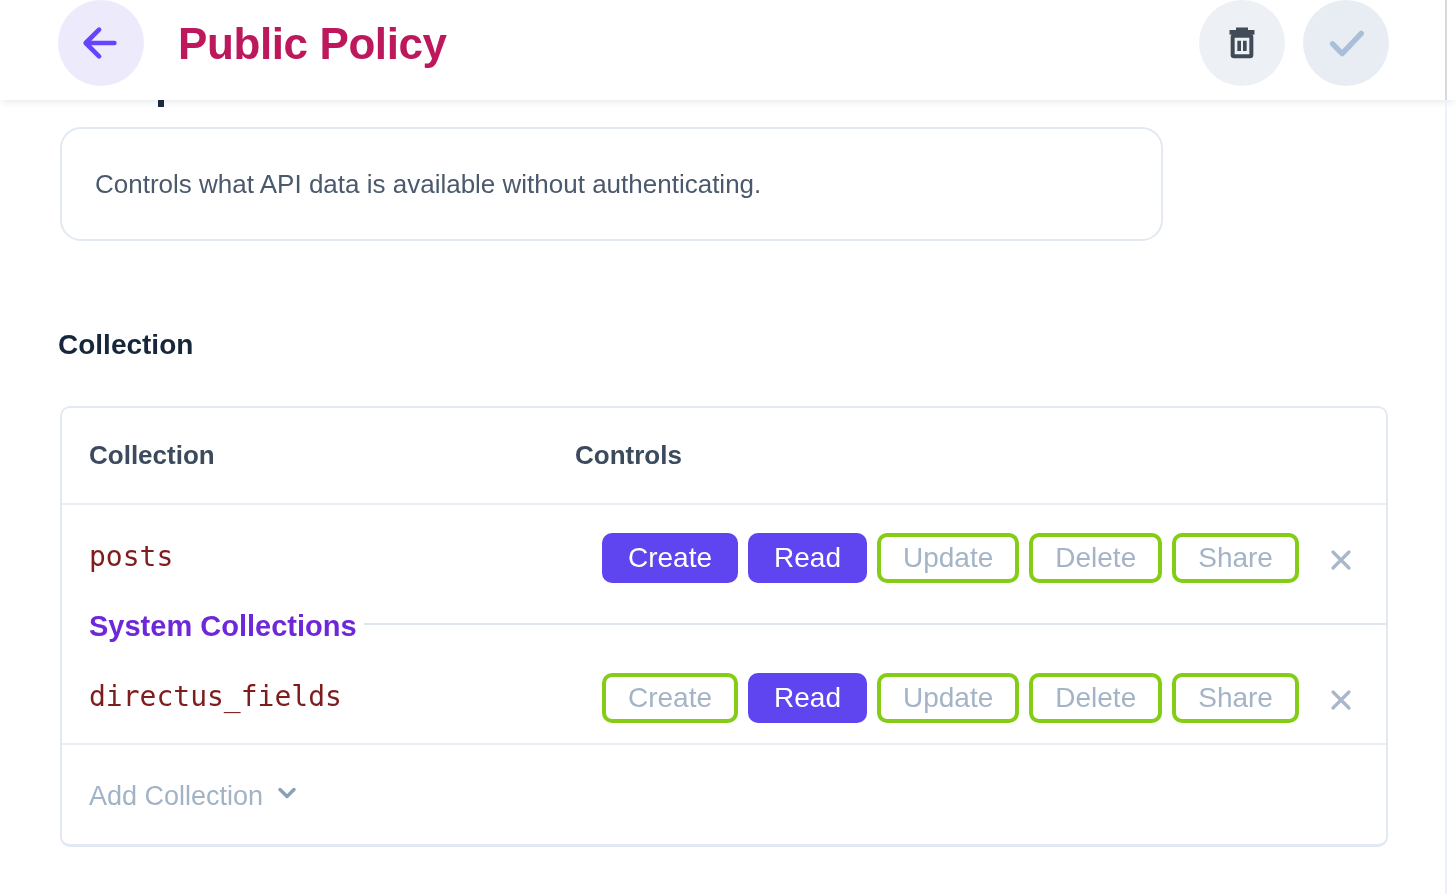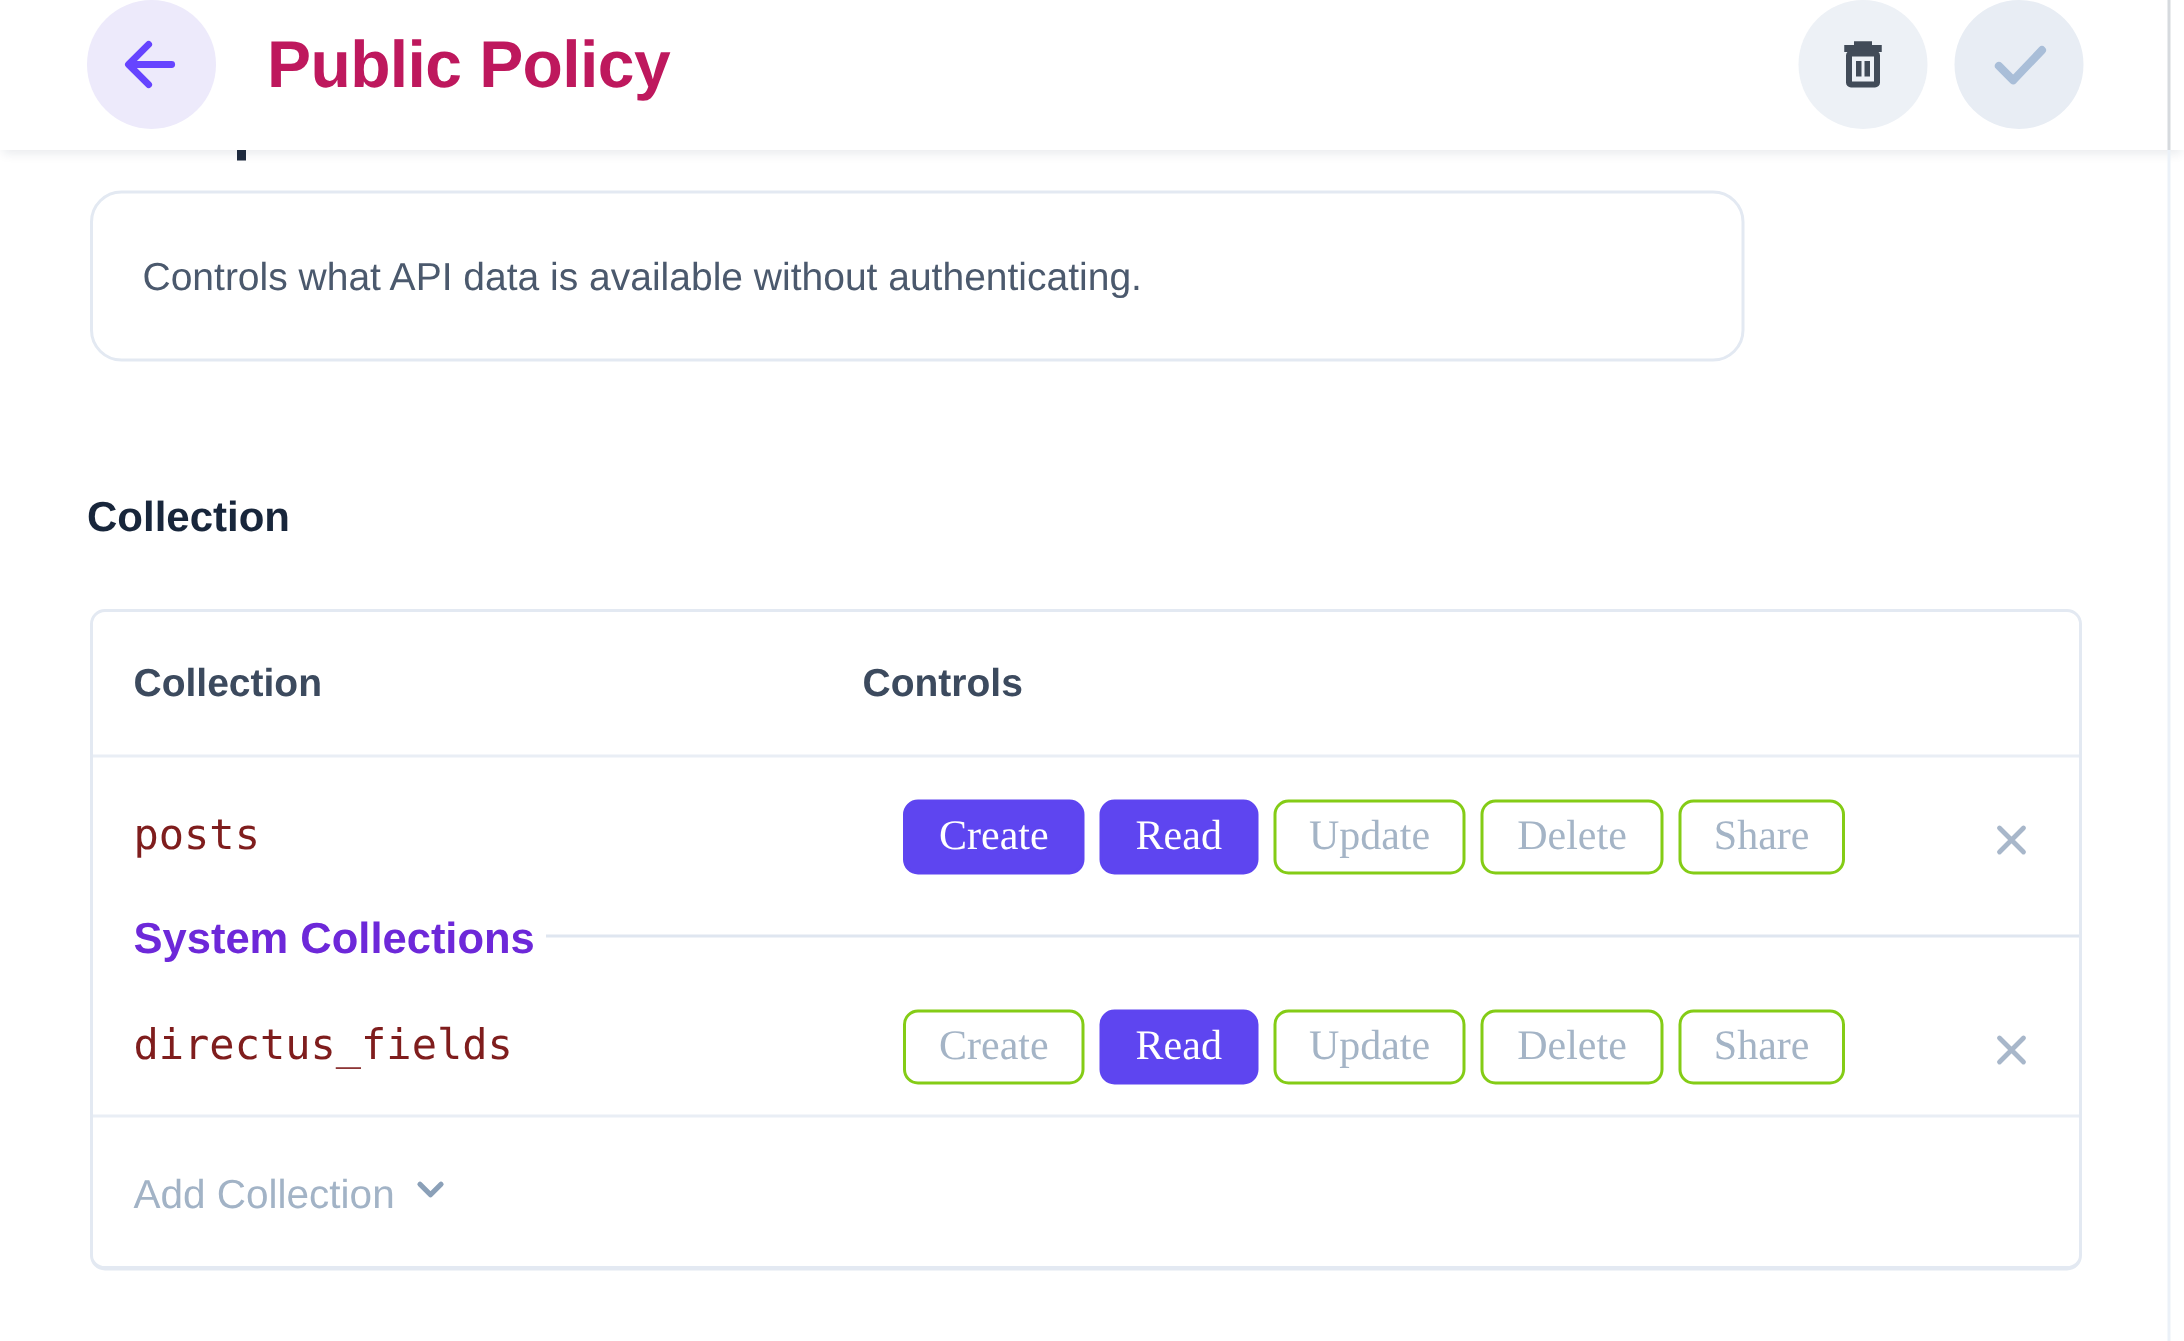--- a/index.html
+++ b/index.html
@@ -51,23 +51,23 @@
   .cell-name { position:absolute; left:27px; font-family:"DejaVu Sans Mono", monospace;
                font-size:28px; color:#7f1d1d; line-height:36px; }
   .name-posts    { top:131px; }
   .name-directus { top:271px; }
 
   .actions-group { position:absolute; left:540px; display:flex; gap:10px; }
   .group-posts    { top:125px; }
   .group-directus { top:265px; }
 
   .action-btn { height:50px; padding:6px 22px; border-radius:10px;
-                font-family:Liberation Serif, serif; font-size:28px;
+                font-family:Liberation Sans, sans-serif; font-size:28px;
                 display:flex; align-items:center; justify-content:center;
-                background:#ffffff; border:2px solid #84cc16; color:#a4b4c6;
+                background:#ffffff; border:4px solid #84cc16; color:#a4b4c6;
                 cursor:pointer; }
   .action-btn.active { background:#5e45f0; border-color:#5e45f0; color:#ffffff; }
 
   .remove-btn { position:absolute; right:28px; width:34px; height:34px; border:none;
                 background:transparent; cursor:pointer; display:flex;
                 align-items:center; justify-content:center; }
   .remove-posts    { top:135px; }
   .remove-directus { top:275px; }
 
   .group-divider-label { position:absolute; left:27px; top:202px; font-size:29px;

